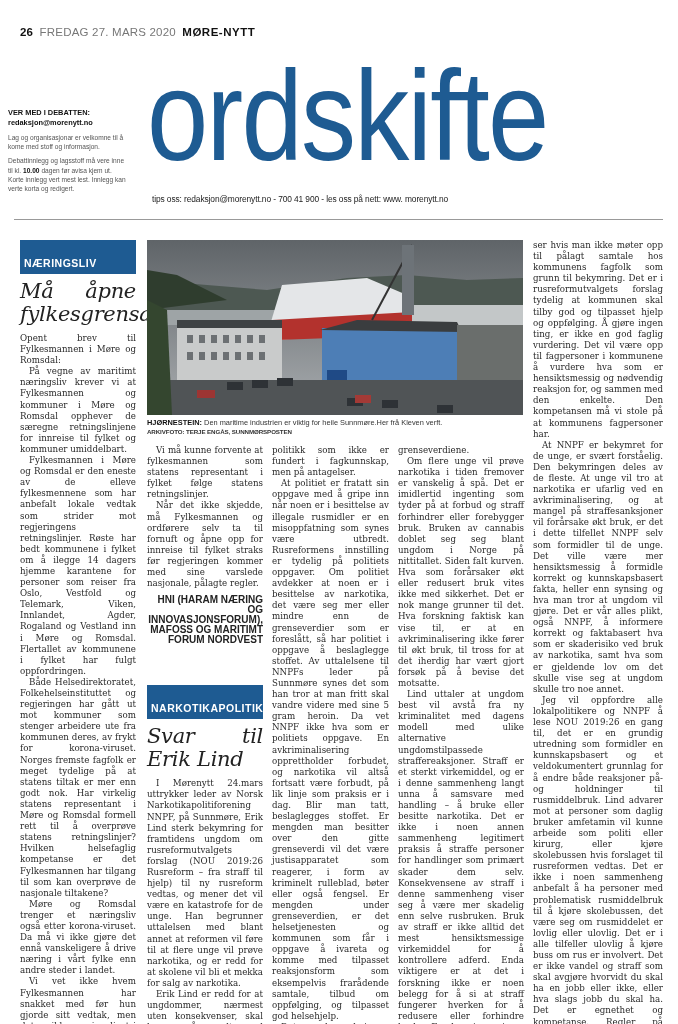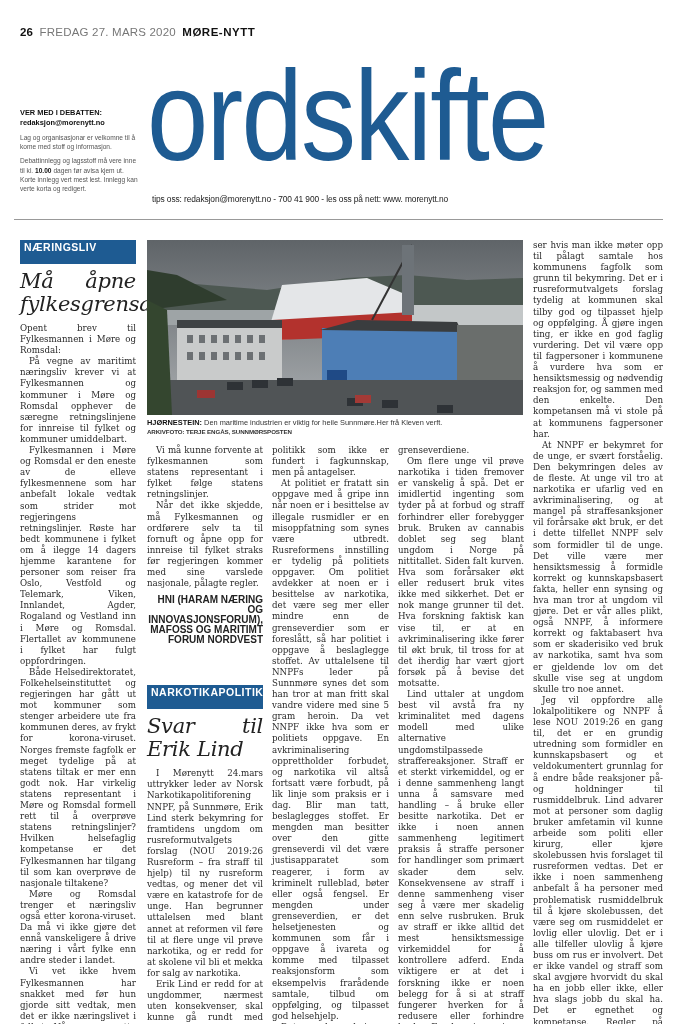--- a/index.html
+++ b/index.html
@@ -4,35 +4,35 @@
 <style>
   * { box-sizing: border-box; margin: 0; padding: 0; }
   html, body { width: 678px; height: 1024px; background: #ffffff; overflow: hidden; }
   body { position: relative; font-family: "DejaVu Serif", "Liberation Serif", serif; color: #2a2a2a; }
 
   .folio { position: absolute; left: 20px; top: 26px; font-family: "Liberation Sans", sans-serif; font-size: 11.5px; letter-spacing: 0.2px; }
   .folio .num { font-weight: 700; color: #111; }
   .folio .date { color: #777; font-weight: 400; margin: 0 3px; }
   .folio .paper { font-weight: 700; color: #111; letter-spacing: 0.5px; }
 
-  .debate { position: absolute; left: 20px; top: 108px; width: 120px; font-family: "Liberation Sans", sans-serif; }
+  .debate { position: absolute; left: 8px; top: 108px; width: 120px; font-family: "Liberation Sans", sans-serif; }
   .debate .hd { font-size: 7.4px; font-weight: 700; color: #111; line-height: 10px; }
   .debate p { font-size: 6.6px; line-height: 9.2px; color: #555; margin-top: 5px; }
   .debate p b { color: #111; }
 
   .masthead { position: absolute; left: 147px; top: 52px; font-family: "Liberation Sans", sans-serif; font-size: 128px; line-height: 128px; color: #1e5b92; letter-spacing: -2px; transform: scaleX(0.86); transform-origin: left top; white-space: nowrap; }
   .tips { position: absolute; left: 152px; top: 194px; font-family: "Liberation Sans", sans-serif; font-size: 8.4px; font-weight: 400; color: #222; white-space: nowrap; letter-spacing: -0.1px; }
 
   .rule { position: absolute; left: 14px; top: 219px; width: 649px; height: 1px; background: #999; }
 
   .col { position: absolute; font-size: 8.7px; line-height: 11.1px; text-align: justify; hyphens: manual; }
   .col p { text-indent: 9px; }
   .col p.noind { text-indent: 0; }
 
-  .kicker { font-family: "Liberation Sans", sans-serif; font-weight: 700; font-size: 10.5px; color: #fff; background: #1e5b92; padding: 1px 4px; letter-spacing: 0.5px; height: 24px; line-height: 13px; }
+  .kicker { font-family: "Liberation Sans", sans-serif; font-weight: 700; font-size: 10.5px; color: #fff; background: #1e5b92; padding: 17px 4px; letter-spacing: 0.5px; height: 32px; line-height: 13px; }
   .headline { font-family: "DejaVu Serif", "Liberation Serif", serif; font-style: italic; font-size: 21px; line-height: 23px; color: #222; margin: 6px 0 7px; font-weight: 400; letter-spacing: -0.3px; }
 
   .photo { position: absolute; left: 147px; top: 240px; width: 376px; height: 175px; overflow: hidden; background: #777; }
   .caption { position: absolute; left: 147px; top: 418px; width: 380px; font-family: "Liberation Sans", sans-serif; font-size: 7.4px; line-height: 9px; color: #333; }
   .caption b { color: #111; }
   .caption .credit { font-size: 6.2px; font-weight: 700; color: #333; display: block; letter-spacing: -0.1px; }
 
   .signature { font-family: "Liberation Sans", sans-serif; font-weight: 700; font-size: 10px; line-height: 10px; text-align: right; color: #222; margin-top: 6px; }
 </style>
 </head>

